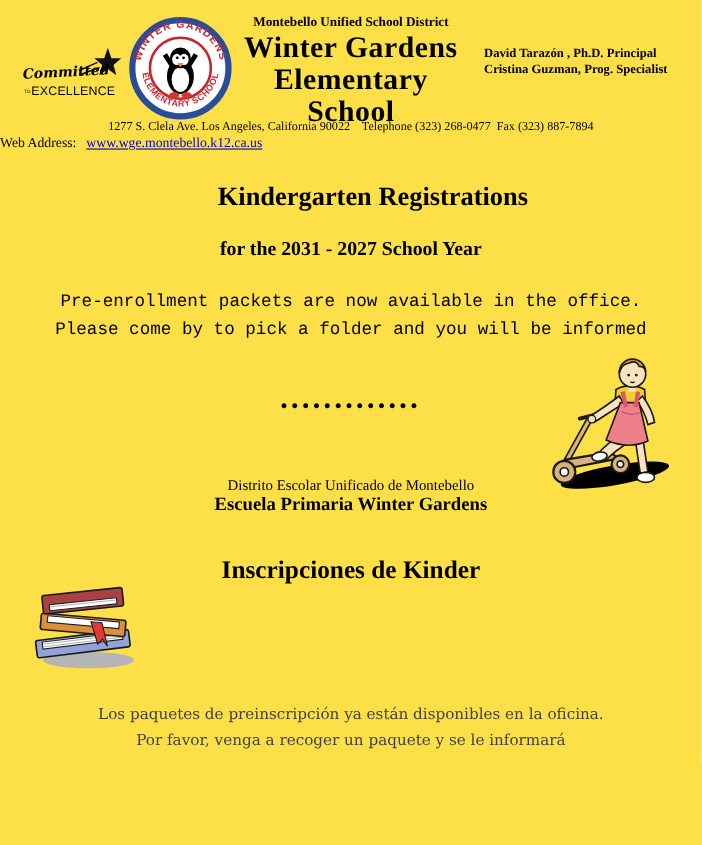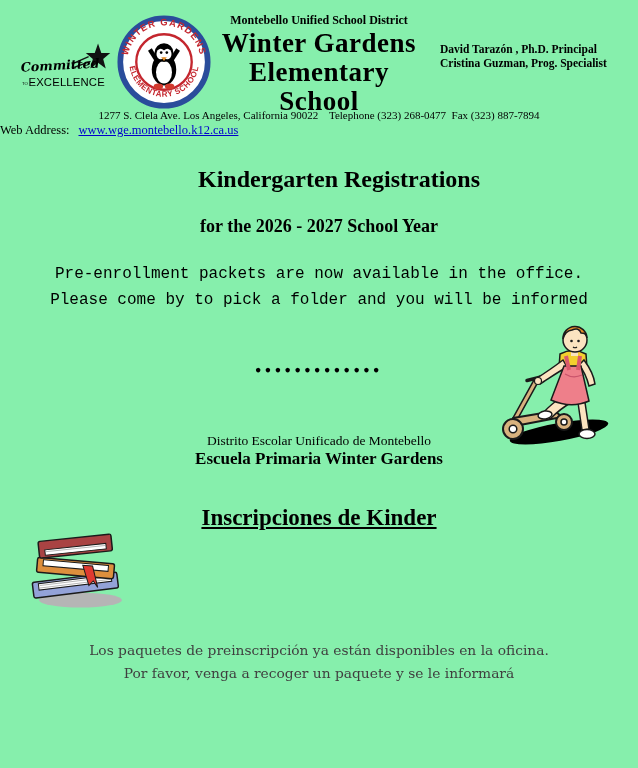--- a/index.html
+++ b/index.html
@@ -1,17 +1,17 @@
 <!DOCTYPE html>
 <html><head>
 <meta charset="utf-8">
 <style>
   html,body { margin:0; padding:0; background:#ffffff; }
   .page {
-    position:relative; width:638px; height:768px; background:#86efac;
+    position:relative; width:638px; height:768px; background:#fde047;
     font-family:"Liberation Serif", serif; color:#000; overflow:hidden;
   }
   .ctr { position:absolute; left:0; width:638px; text-align:center; }
 
   
   .district { top:13px; font-size:12px; font-weight:bold; }
   .school-name { top:29px; font-size:27px; font-weight:bold; line-height:29px; letter-spacing:0.5px; }
   .names { position:absolute; left:440px; top:42px; font-size:11.5px; font-weight:bold; line-height:14px; text-align:left; }
   .address { top:109px; font-size:11px; white-space:pre; }
   .webline { position:absolute; left:0px; top:123px; width:530px; text-align:left; font-size:12.5px; }
@@ -25,21 +25,21 @@
   .en-para { top:261px; font-family:Liberation Mono, monospace; font-size:16px; line-height:26px; }
 
   .dots { top:364px; font-size:10.5px; letter-spacing:3.5px; color:#000; }
 
   .scooter { position:absolute; left:487px; top:322px; width:135px; height:125px; }
   .books { position:absolute; left:23px; top:521px; width:104px; height:89px; }
 
   
   .es-district { top:433px; font-size:13.5px; }
   .es-school { top:449px; font-size:17px; font-weight:bold; }
-  .es-title { top:505px; font-size:23px; font-weight:bold;text-decoration:underline; }
+  .es-title { top:505px; font-size:23px; font-weight:bold; }
   .es-subtitle { top:574px; font-size:18px; font-weight:bold; }
   .es-para { top:639px; font-family:"DejaVu Serif", serif; font-size:13.8px; line-height:23px; color:#3f3f3f; }
 </style>
 </head>
 <body>
 
 <div class="page">
 
   <div class="ctr district">Montebello Unified School District</div>
 
@@ -92,21 +92,21 @@
     <text x="9" y="46.5" font-size="12" font-family="Liberation Sans, sans-serif" letter-spacing="0.2">EXCELLENCE</text>
   </svg>
 
   <div class="ctr address">1277 S. Clela Ave. Los Angeles, California 90022    Telephone (323) 268-0477  Fax (323) 887-7894</div>
 
   <div class="webline">
     <span>Web Address:</span><a class="weblink">www.wge.montebello.k12.ca.us</a>
   </div>
 
   <div class="ctr en-title">Kindergarten Registrations</div>
-  <div class="ctr en-subtitle">for the 2026 - 2027 School Year</div>
+  <div class="ctr en-subtitle">for the 2031 - 2027 School Year</div>
   <div class="ctr en-para">
     <div>Pre-enrollment packets are now available in the office.</div>
     <div>Please come by to pick a folder and you will be informed</div>
   </div>
 
   <div class="ctr dots">●●●●●●●●●●●●●</div>
 
   <svg class="scooter" viewBox="0 0 135 125">
     <ellipse cx="72" cy="110" rx="50" ry="9" fill="#000" transform="rotate(-10 72 110)"></ellipse>
 

